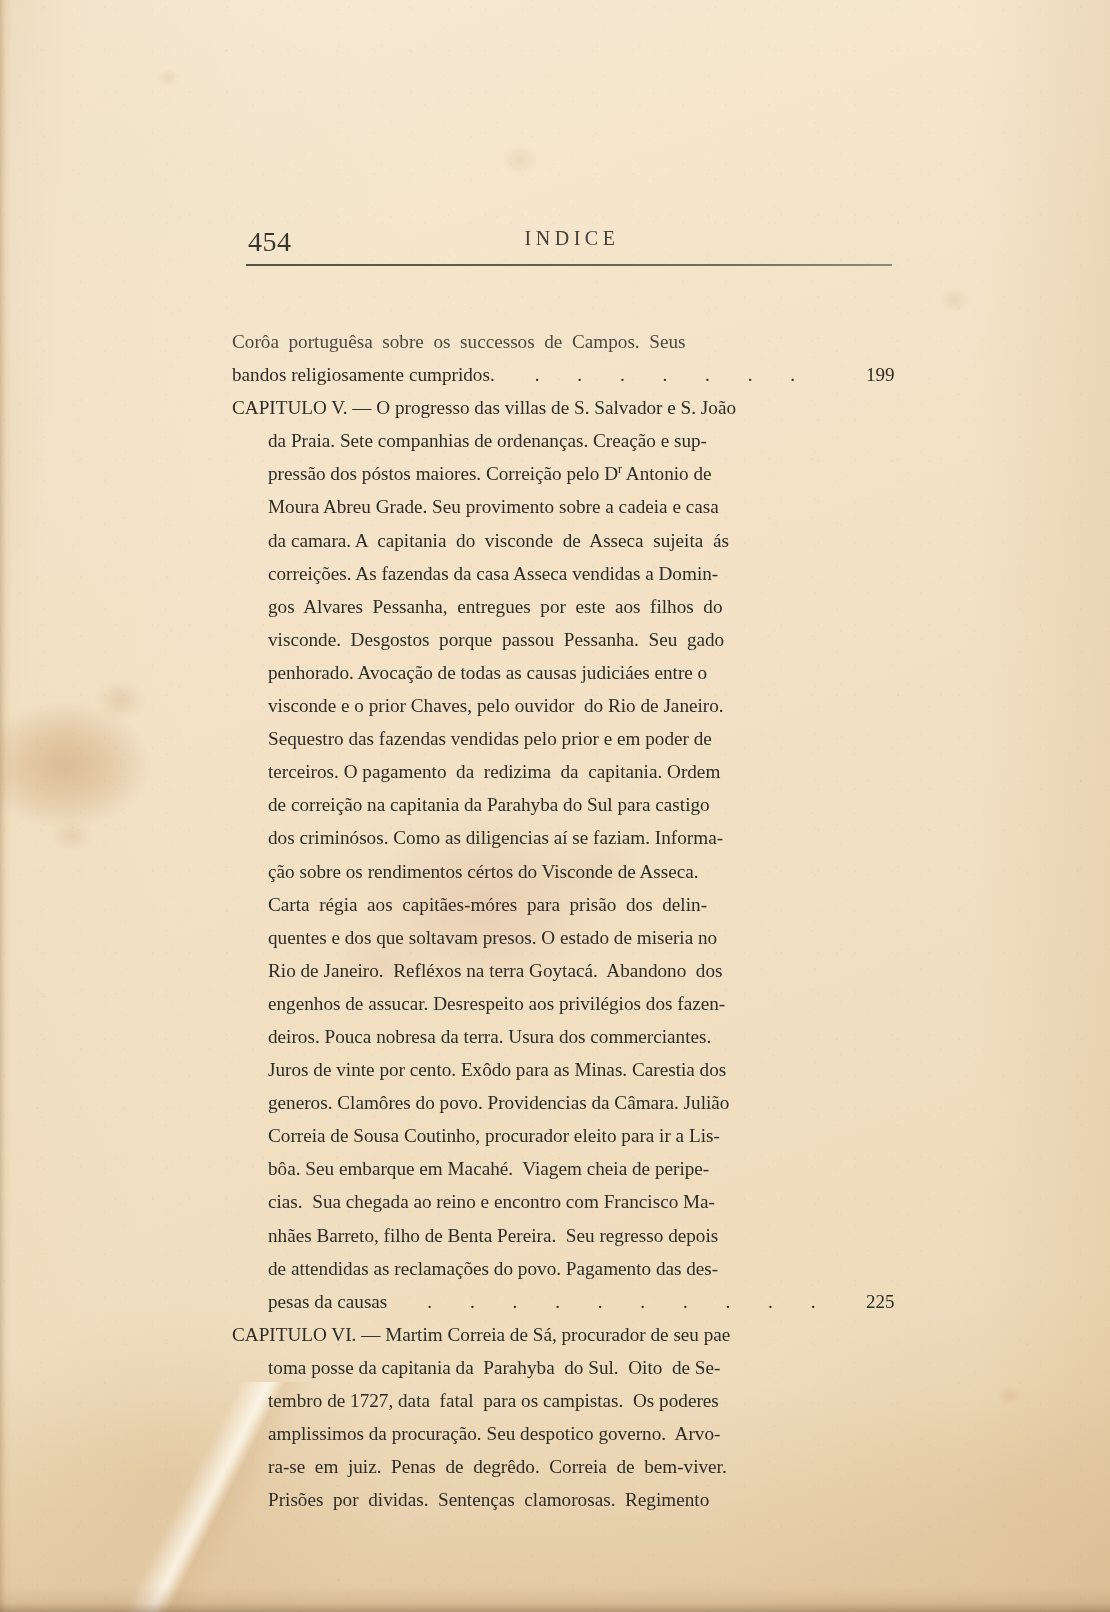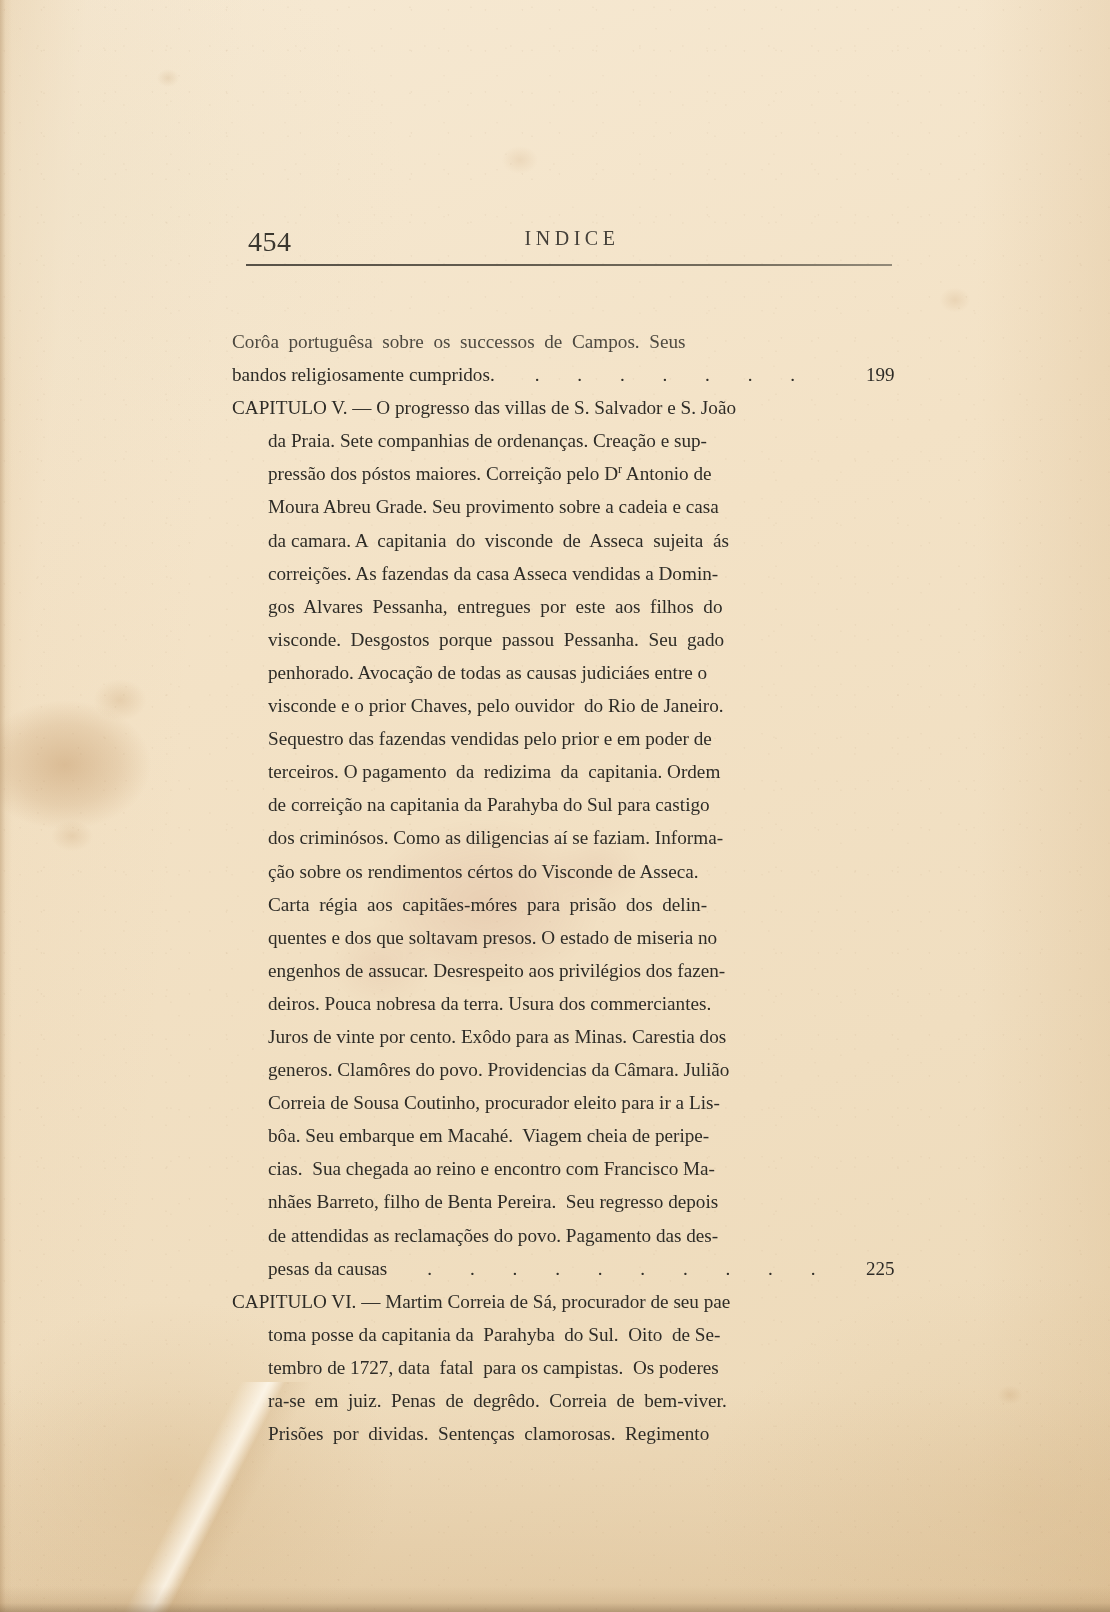--- a/index.html
+++ b/index.html
@@ -217,20 +217,21 @@
         <div class="nostretch">visconde.  Desgostos  porque  passou  Pessanha.  Seu  gado</div>
         <div class="nostretch">penhorado. Avocação de todas as causas judiciáes entre o</div>
         <div class="nostretch">visconde e o prior Chaves, pelo ouvidor  do Rio de Janeiro.</div>
         <div class="nostretch">Sequestro das fazendas vendidas pelo prior e em poder de</div>
         <div class="nostretch">terceiros. O pagamento  da  redizima  da  capitania. Ordem</div>
         <div class="nostretch">de correição na capitania da Parahyba do Sul para castigo</div>
         <div class="nostretch">dos criminósos. Como as diligencias aí se faziam. Informa-</div>
         <div class="nostretch">ção sobre os rendimentos cértos do Visconde de Asseca.</div>
         <div class="nostretch">Carta  régia  aos  capitães-móres  para  prisão  dos  delin-</div>
         <div class="nostretch">quentes e dos que soltavam presos. O estado de miseria no</div>
+        <div class="nostretch">Rio de Janeiro.  Refléxos na terra Goytacá.  Abandono  dos</div>
         <div class="nostretch">engenhos de assucar. Desrespeito aos privilégios dos fazen-</div>
         <div class="nostretch">deiros. Pouca nobresa da terra. Usura dos commerciantes.</div>
         <div class="nostretch">Juros de vinte por cento. Exôdo para as Minas. Carestia dos</div>
         <div class="nostretch">generos. Clamôres do povo. Providencias da Câmara. Julião</div>
         <div class="nostretch">Correia de Sousa Coutinho, procurador eleito para ir a Lis-</div>
         <div class="nostretch">bôa. Seu embarque em Macahé.  Viagem cheia de peripe-</div>
         <div class="nostretch">cias.  Sua chegada ao reino e encontro com Francisco Ma-</div>
         <div class="nostretch">nhães Barreto, filho de Benta Pereira.  Seu regresso depois</div>
         <div class="nostretch">de attendidas as reclamações do povo. Pagamento das des-</div>
 
@@ -238,19 +239,20 @@
           <span class="label">pesas da causas</span>
           <span class="leaders">. . . . . . . . . . . . . .</span>
           <span class="pageno">225</span>
         </div>
       </div>
 
       <div class="entry">
         <div class="cap-head">CAPITULO VI. — Martim Correia de Sá, procurador de seu pae</div>
         <div class="nostretch">toma posse da capitania da  Parahyba  do Sul.  Oito  de Se-</div>
         <div class="nostretch">tembro de 1727, data  fatal  para os campistas.  Os poderes</div>
+        <div class="nostretch">amplissimos da procuração. Seu despotico governo.  Arvo-</div>
         <div class="nostretch">ra-se  em  juiz.  Penas  de  degrêdo.  Correia  de  bem-viver.</div>
         <div class="nostretch">Prisões  por  dividas.  Sentenças  clamorosas.  Regimento</div>
       </div>
 
     </div>
   </div>
 </div>
 
 </body></html>

